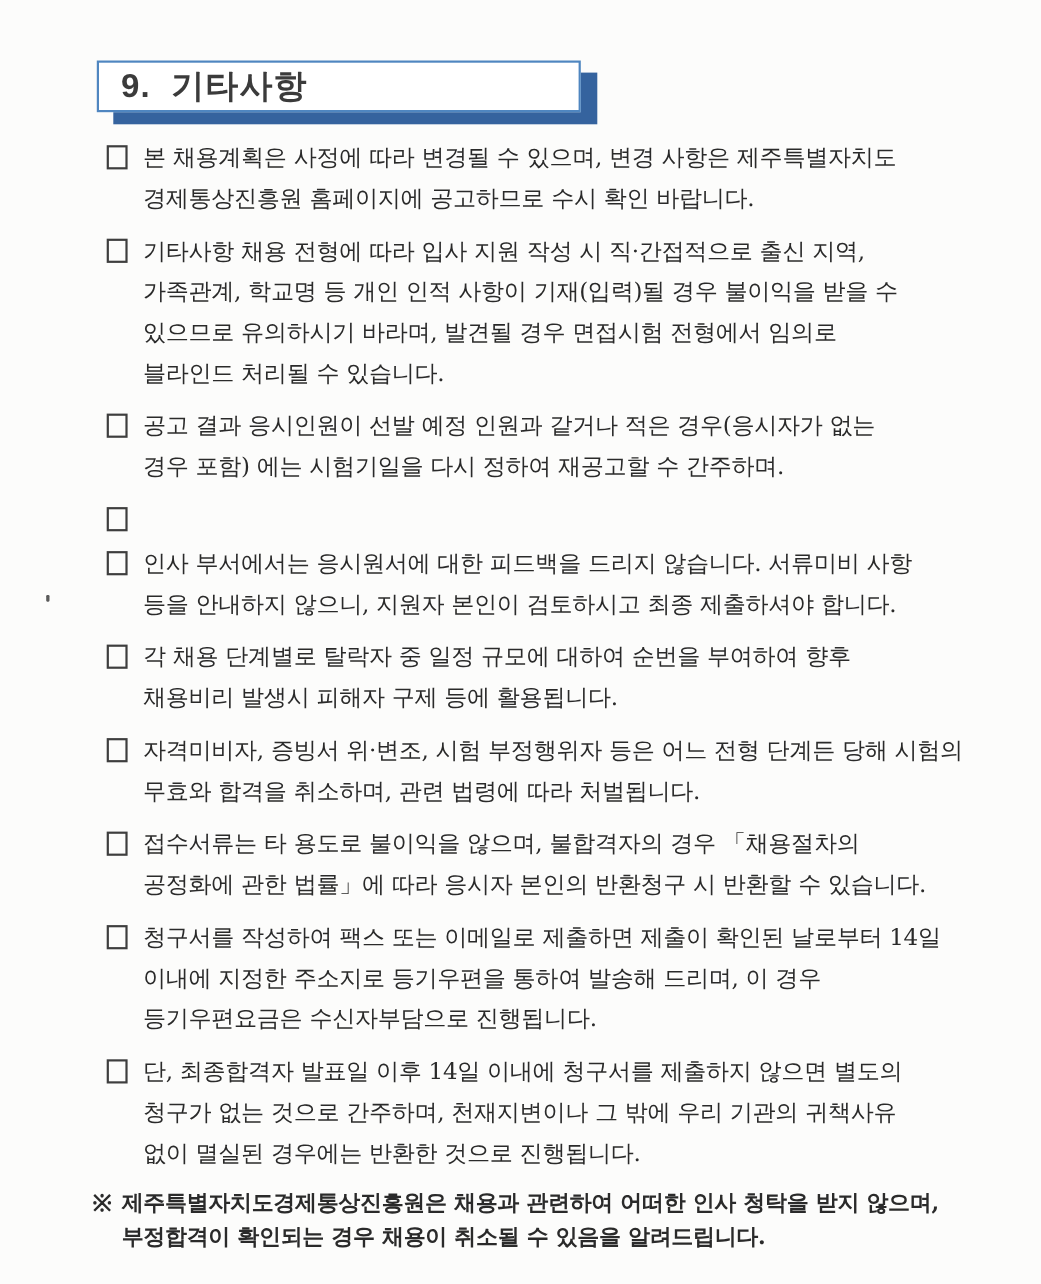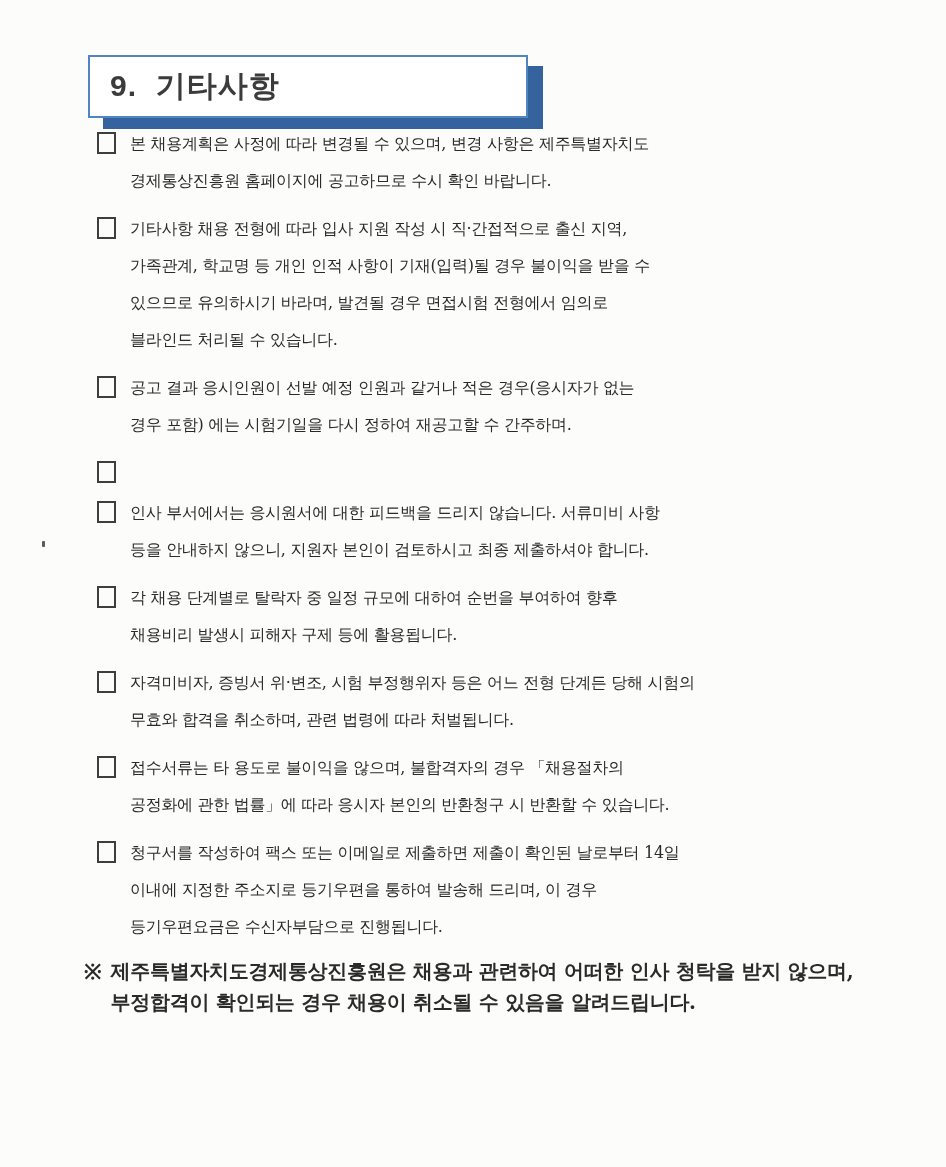--- a/index.html
+++ b/index.html
@@ -15,21 +15,21 @@
     font-family: "DejaVu Serif", "Liberation Serif", serif;
     color: #2a2a2a;
     overflow: hidden;
   }
   
   .header-box {
     position: absolute;
     left: 88px;
     top: 55px;
     width: 440px;
-    height: 63px;
+    height: 47px;
     box-sizing: border-box;
     background: #ffffff;
     border: 2px solid #4f86c0;
     box-shadow: 15px 11px 0 0 #35639e;
     display: flex;
     align-items: center;
     padding-left: 20px;
   }
   .header-title {
     font-family: "Liberation Sans", "DejaVu Sans", sans-serif;
@@ -55,21 +55,21 @@
     flex: 0 0 auto;
     width: 15px;
     height: 18px;
     border: 2.5px solid #3e3e3e;
     margin-top: 7px;
     margin-right: 14px;
     background: transparent;
   }
   .item-text {
     white-space: pre-line;
-    font-size: 16px;
+    font-size: 21px;
     line-height: 37px;
     letter-spacing: -0.3px;
   }
   
   .footnote {
     display: flex;
     align-items: flex-start;
     margin-left: -13px;
     margin-top: 2px;
     font-weight: bold;
@@ -157,20 +157,26 @@
 공정화에 관한 법률」에 따라 응시자 본인의 반환청구 시 반환할 수 있습니다.</div>
     </div>
 
     <div class="item">
       <span class="checkbox"></span>
       <div class="item-text">청구서를 작성하여 팩스 또는 이메일로 제출하면 제출이 확인된 날로부터 14일
 이내에 지정한 주소지로 등기우편을 통하여 발송해 드리며, 이 경우
 등기우편요금은 수신자부담으로 진행됩니다.</div>
     </div>
 
+    <div class="item">
+      <span class="checkbox"></span>
+      <div class="item-text">단, 최종합격자 발표일 이후 14일 이내에 청구서를 제출하지 않으면 별도의
+청구가 없는 것으로 간주하며, 천재지변이나 그 밖에 우리 기관의 귀책사유
+없이 멸실된 경우에는 반환한 것으로 진행됩니다.</div>
+    </div>
 
     <div class="footnote">
       <span class="fn-marker">※</span>
       <div class="fn-text">제주특별자치도경제통상진흥원은 채용과 관련하여 어떠한 인사 청탁을 받지 않으며,
 부정합격이 확인되는 경우 채용이 취소될 수 있음을 알려드립니다.</div>
     </div>
 
   </div>
 </div>
 

